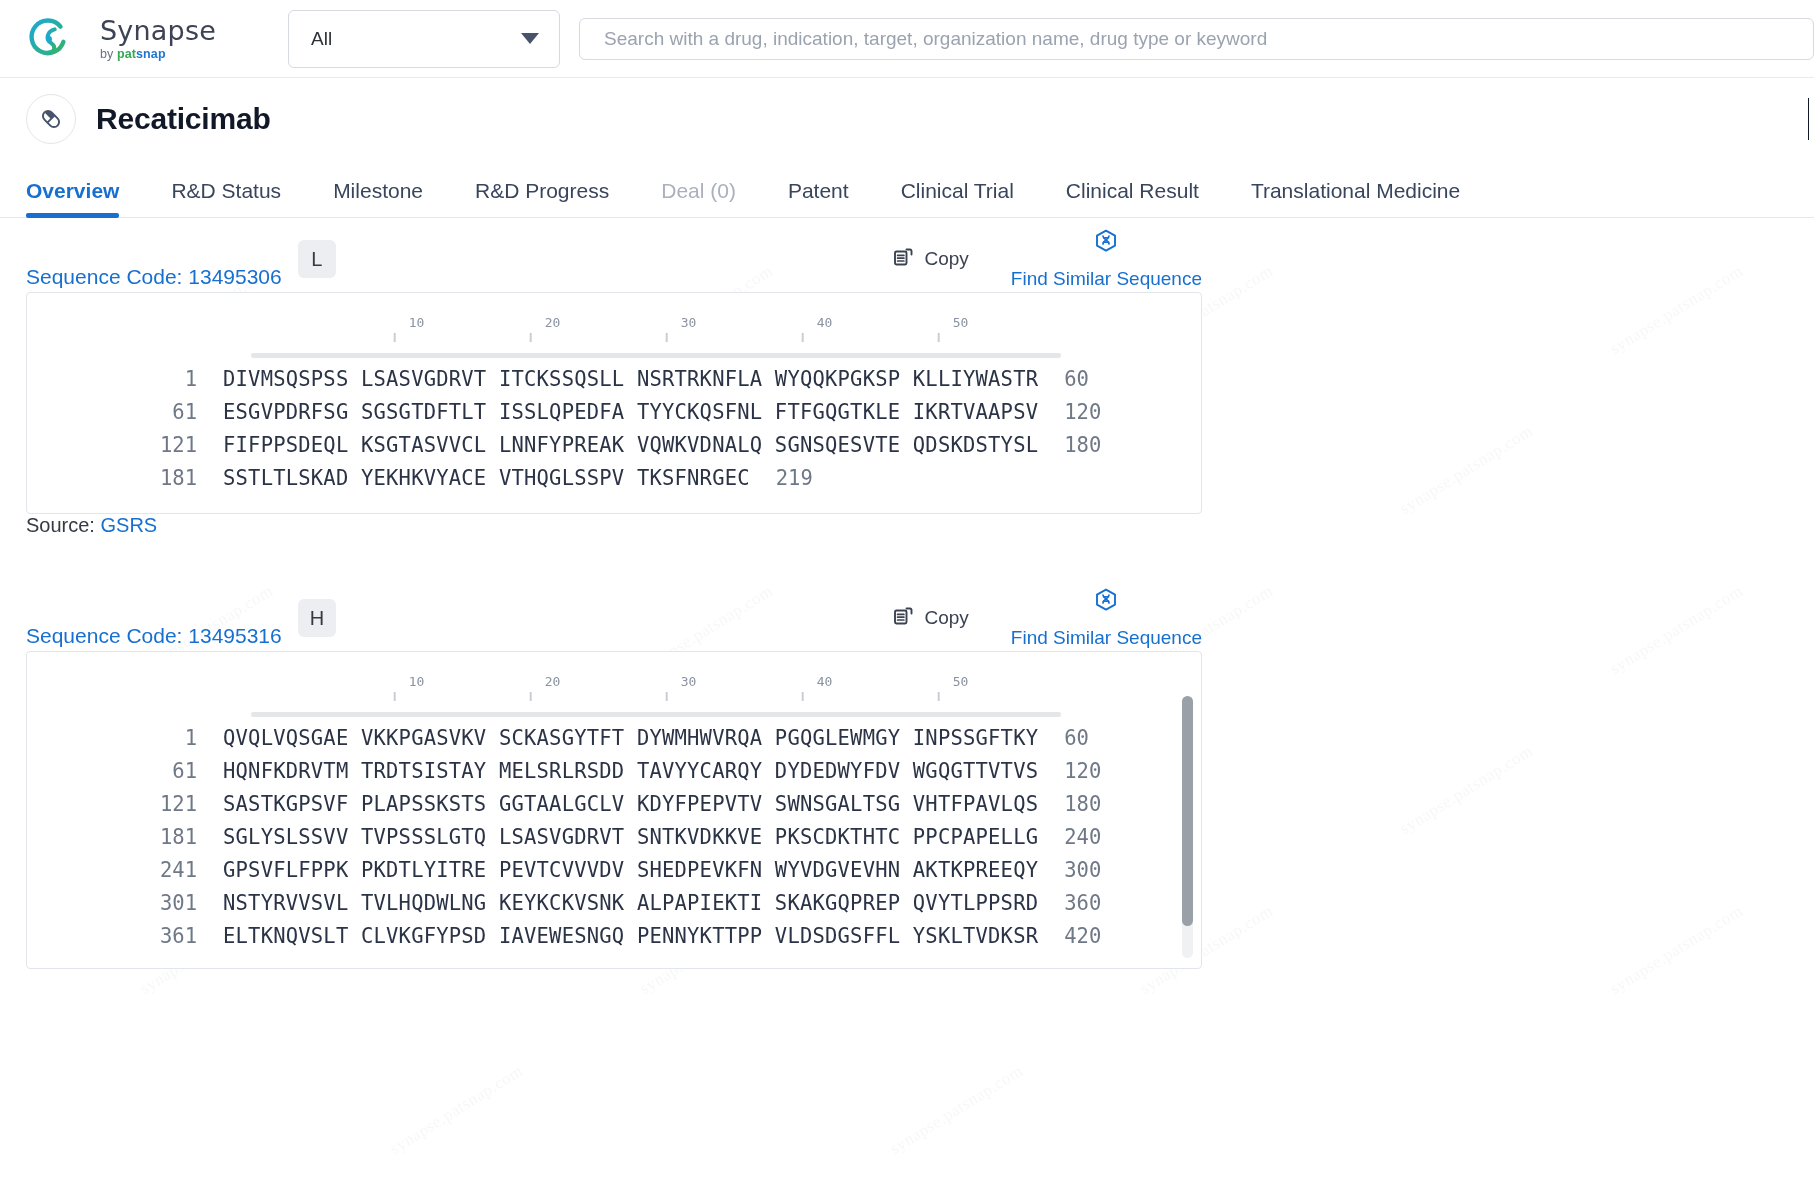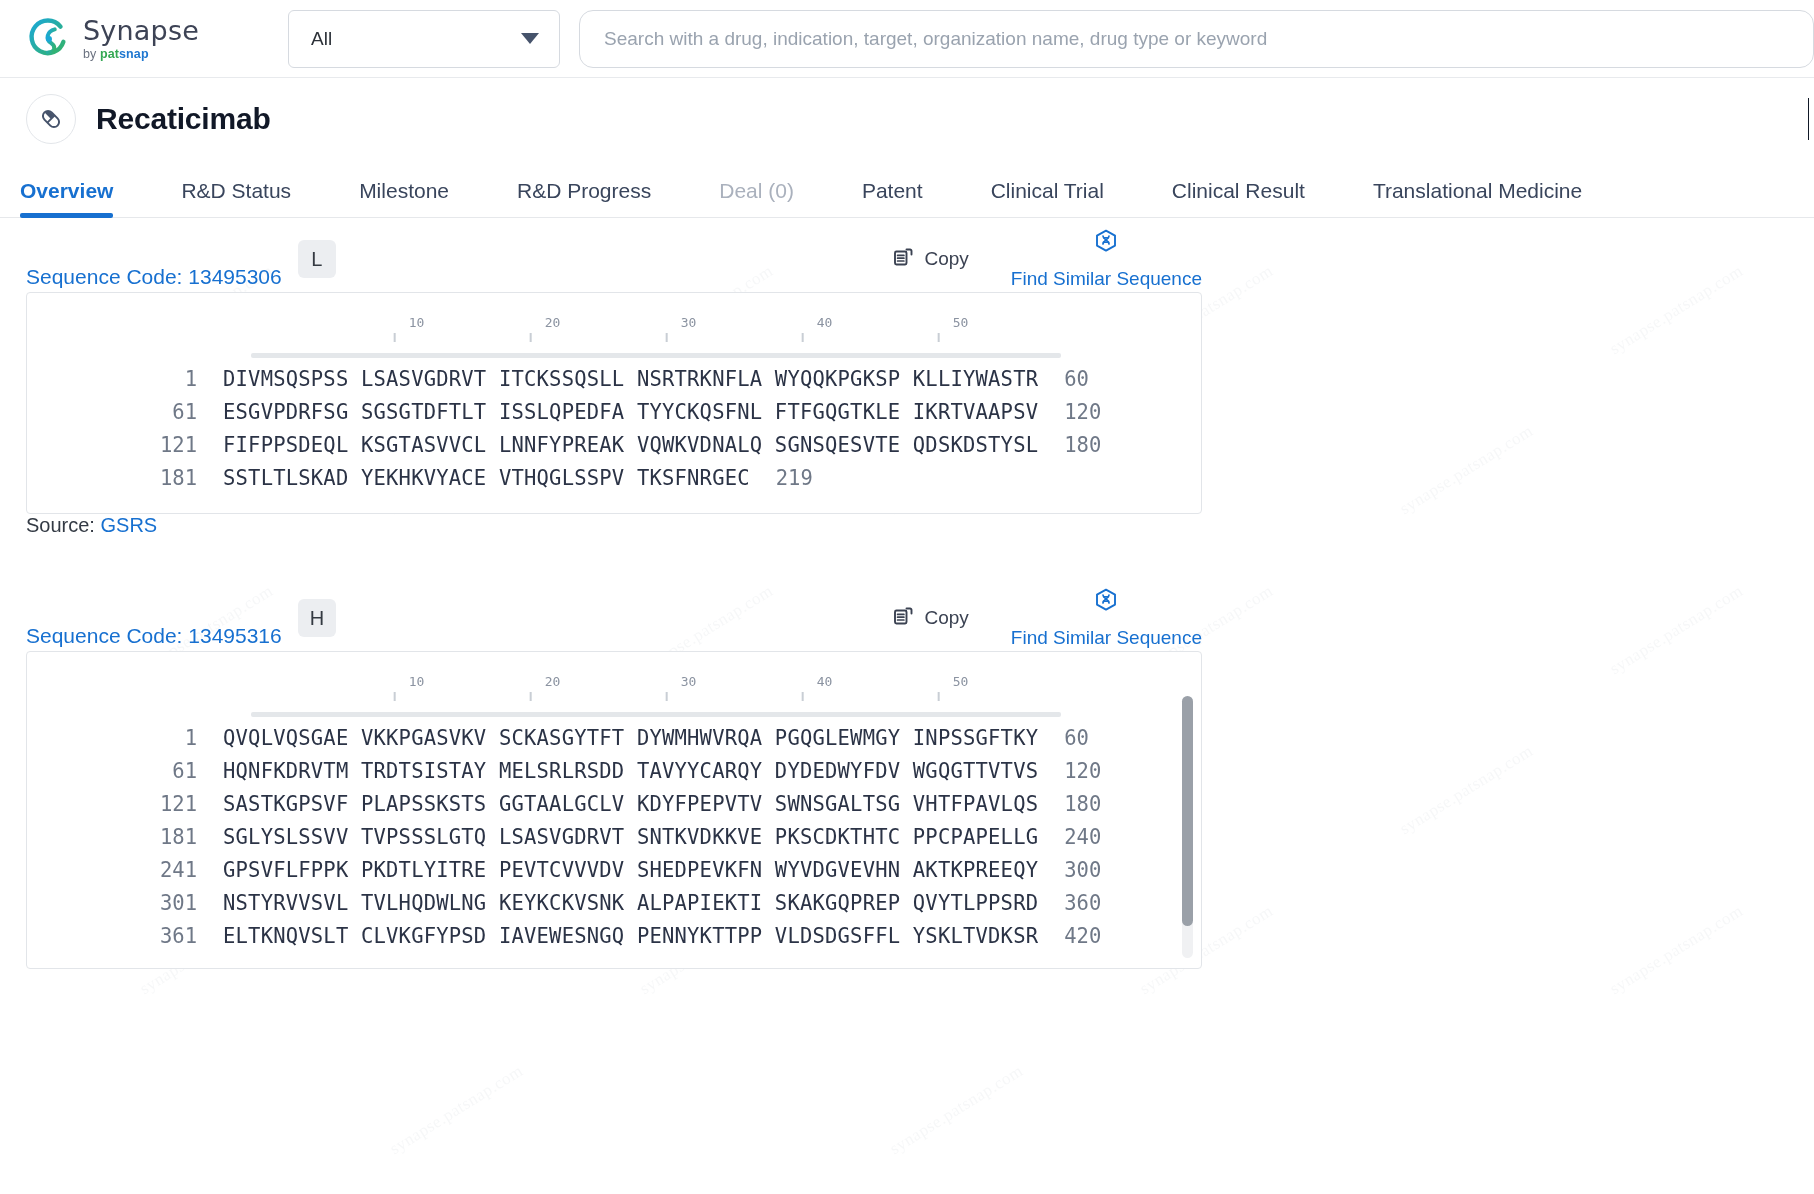--- a/index.html
+++ b/index.html
@@ -27,21 +27,21 @@
 
   
   .topbar {
     position:relative; z-index:10;
     height: 78px;
     display:flex; align-items:center;
     background:#fff;
     border-bottom: 1px solid #e8eaed;
     padding: 0 0 0 26px;
   }
-  .brand { display:flex; align-items:center; gap:11px; width:232px; flex:0 0 auto; }
+  .brand { display:flex; align-items:center; gap:28px; width:232px; flex:0 0 auto; }
   .brand-logo { width:46px; height:46px; flex:0 0 auto; }
   .brand-text { display:flex; flex-direction:column; line-height:1; }
   .brand-name {
     font-size: 27px; color:#3d4355; letter-spacing:.2px;
     font-family:"DejaVu Sans", sans-serif; font-weight:400;
   }
   .brand-sub { font-size: 12.5px; margin-top:4px; color:#6b7280; letter-spacing:.1px; }
   .brand-sub .pat { color:#34a853; font-weight:700; }
   .brand-sub .snap { color:#1f77d0; font-weight:700; }
 
@@ -54,22 +54,22 @@
     margin-left: 30px;
     cursor:pointer;
   }
   .caret {
     width:0;height:0;
     border-left:9px solid transparent;
     border-right:9px solid transparent;
     border-top:11px solid #46536b;
   }
   .search-wrap {
-    flex:1 1 auto; height:58px; margin-left:19px; margin-right:0;
-    border:1px solid #d6dae0; border-radius:14px;
+    flex:1 1 auto; height:42px; margin-left:19px; margin-right:0;
+    border:1px solid #d6dae0; border-radius:6px;
     display:flex; align-items:center; padding:0 22px;
     background:#fff;
   }
   .search-wrap input {
     border:0; outline:0; width:100%; background:transparent;
     font-size:19px; color:#2c3138;
     font-family:"Liberation Sans", sans-serif;
   }
   .search-wrap input::placeholder { color:#9aa3af; }
 
@@ -91,24 +91,24 @@
   }
   .header-right-edge {
     position:absolute; right:0; top:20px; width:6px; height:42px;
     background:#ffffff; border-left:1px solid #111827;
   }
 
   
   .tabs {
     position:relative; z-index:10;
     display:flex; align-items:flex-end;
-    padding-left:20px; height:58px;
+    padding-left:26px; height:58px;
     background:#fff;
     border-bottom:1px solid #e6e8eb;
-    gap:16px;
+    gap:0;
     text-align:right;
   }
   .tab {
     font-size:21px; color:#39455c; padding: 0 26px 14px 26px;
     cursor:pointer; white-space:nowrap; position:relative;
   }
   .tab:first-child { padding-left:0; }
   .tab.active { color:#1770d0; font-weight:700; }
   .tab.active::after {
     content:""; position:absolute; left:0; right:26px; bottom:-1px;

